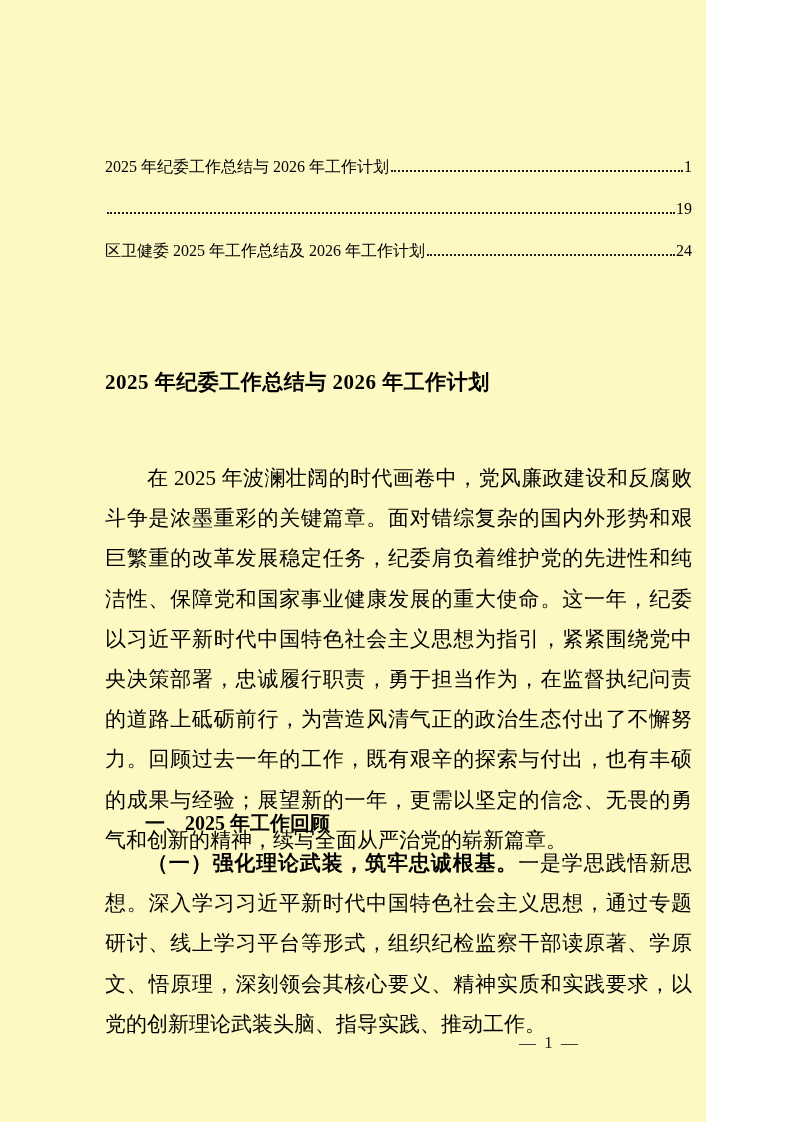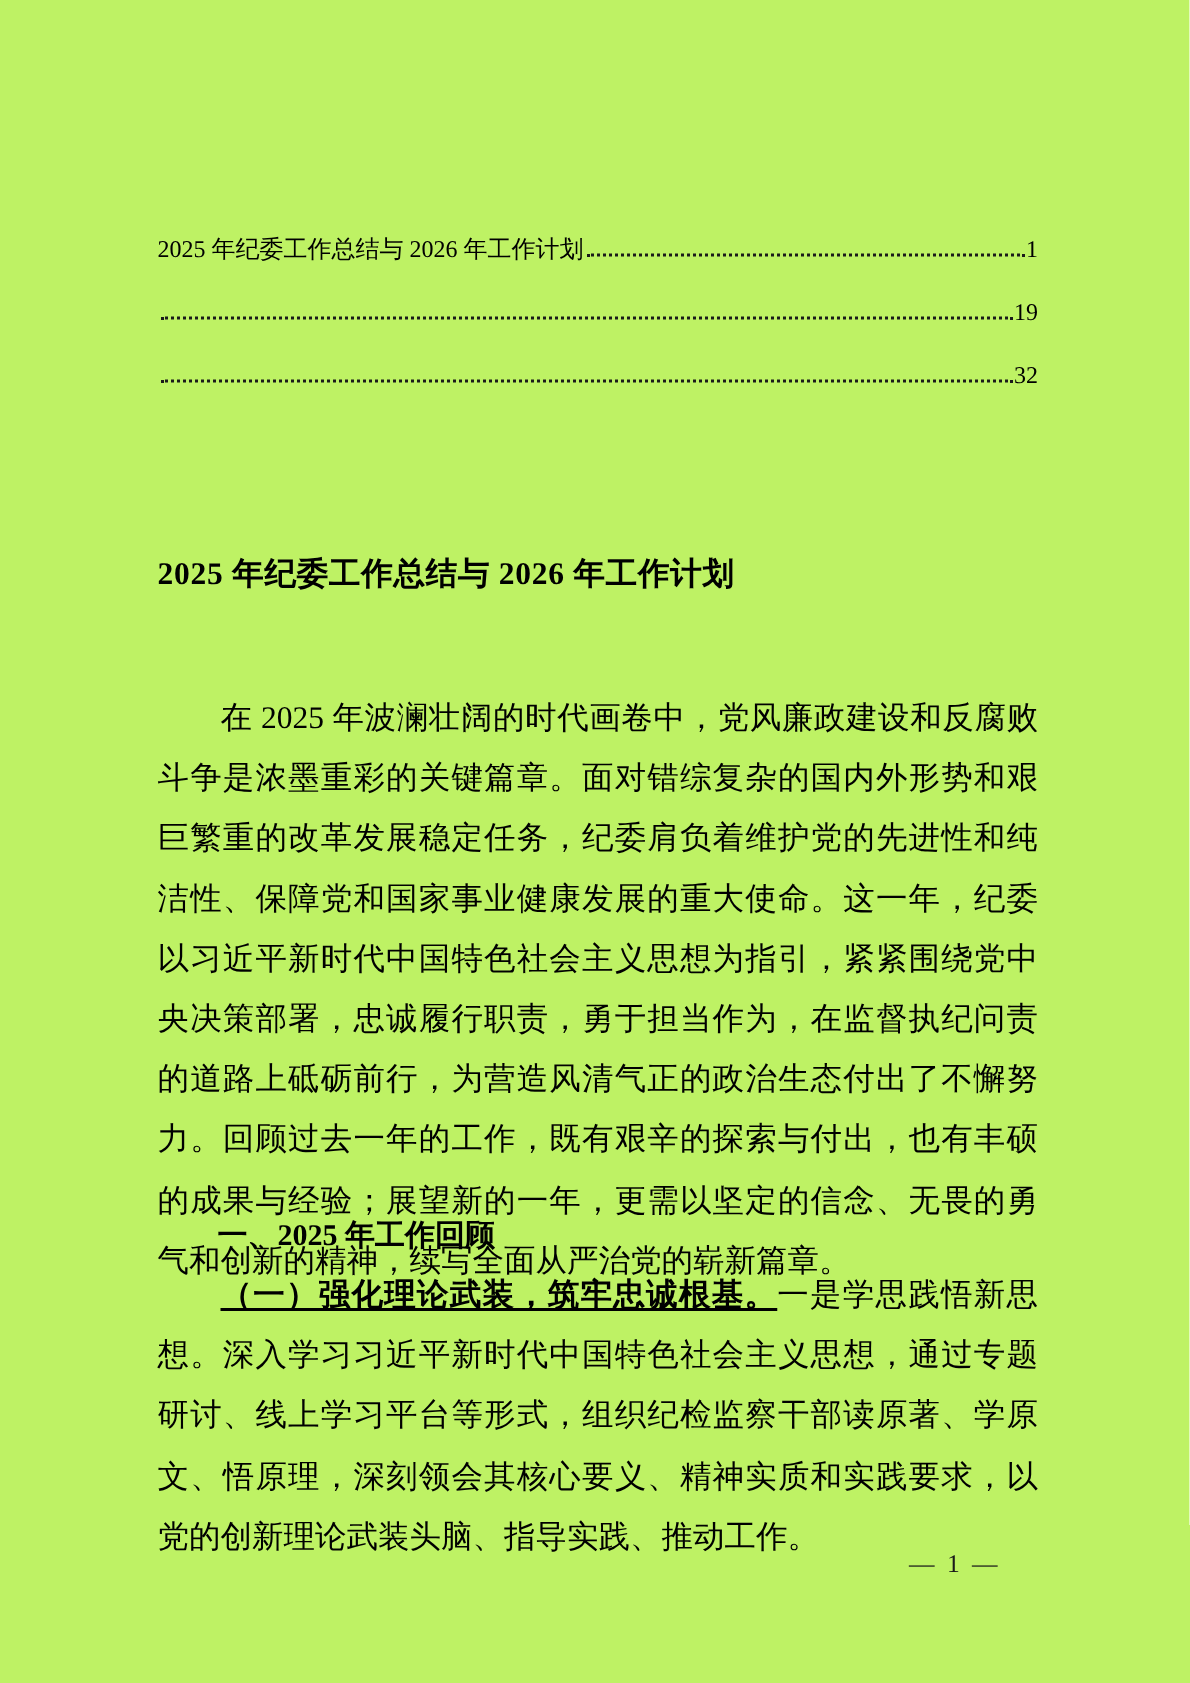--- a/index.html
+++ b/index.html
@@ -2,23 +2,23 @@
 <html><head>
 <meta charset="utf-8">
 <style>
   html, body {
     margin: 0;
     padding: 0;
     background: #ffffff;
   }
   .page {
     position: relative;
-    width: 793px;
+    width: 706px;
     height: 1122px;
-    background: #bef264;
+    background: #fef9c3;
     color: #000000;
     font-family: "Liberation Serif", "DejaVu Serif", serif;
     overflow: hidden;
   }
   
   .toc {
     position: absolute;
     left: 105px;
     top: 157px;
     width: 587px;
@@ -70,21 +70,20 @@
     left: 105px;
     top: 810px;
     width: 587px;
     font-size: 20px;
     font-weight: bold;
     text-indent: 2em;
   }
   .para-2 { top: 843px; }
   .para-lead {
     font-weight: bold;
-    text-decoration: underline;
   }
   
   .page-number {
     position: absolute;
     top: 1033px;
     right: 126px;
     font-size: 17px;
     letter-spacing: 2px;
     color: #1a1a1a;
   }
@@ -98,22 +97,23 @@
     <div class="toc-entry">
       <span class="toc-title">2025 年纪委工作总结与 2026 年工作计划</span>
       <span class="toc-dots"></span>
       <span class="toc-page">1</span>
     </div>
     <div class="toc-entry">
       <span class="toc-dots"></span>
       <span class="toc-page">19</span>
     </div>
     <div class="toc-entry">
+      <span class="toc-title">区卫健委 2025 年工作总结及 2026 年工作计划</span>
       <span class="toc-dots"></span>
-      <span class="toc-page">32</span>
+      <span class="toc-page">24</span>
     </div>
   </div>
 
   <h1 class="doc-title" style="margin:0;">2025 年纪委工作总结与 2026 年工作计划</h1>
 
   <p class="para para-1" style="margin:0;">在 2025 年波澜壮阔的时代画卷中，党风廉政建设和反腐败斗争是浓墨重彩的关键篇章。面对错综复杂的国内外形势和艰巨繁重的改革发展稳定任务，纪委肩负着维护党的先进性和纯洁性、保障党和国家事业健康发展的重大使命。这一年，纪委以习近平新时代中国特色社会主义思想为指引，紧紧围绕党中央决策部署，忠诚履行职责，勇于担当作为，在监督执纪问责的道路上砥砺前行，为营造风清气正的政治生态付出了不懈努力。回顾过去一年的工作，既有艰辛的探索与付出，也有丰硕的成果与经验；展望新的一年，更需以坚定的信念、无畏的勇气和创新的精神，续写全面从严治党的崭新篇章。</p>
 
   <h2 class="section-heading" style="margin:0;">一、2025 年工作回顾</h2>
 
   <p class="para para-2" style="margin:0;">

